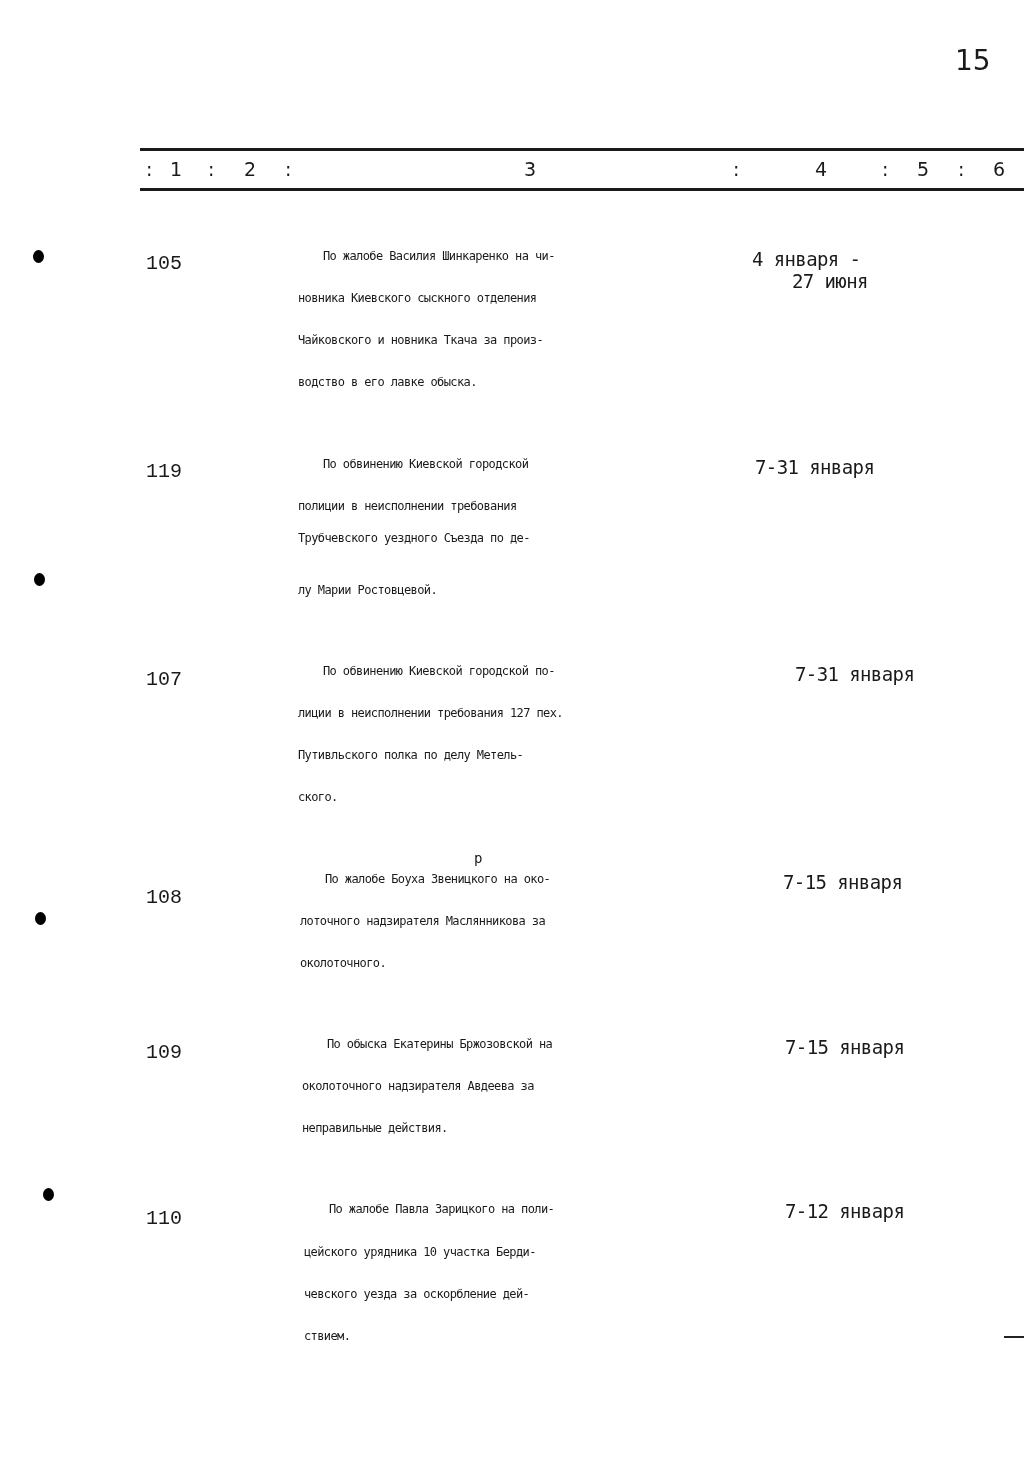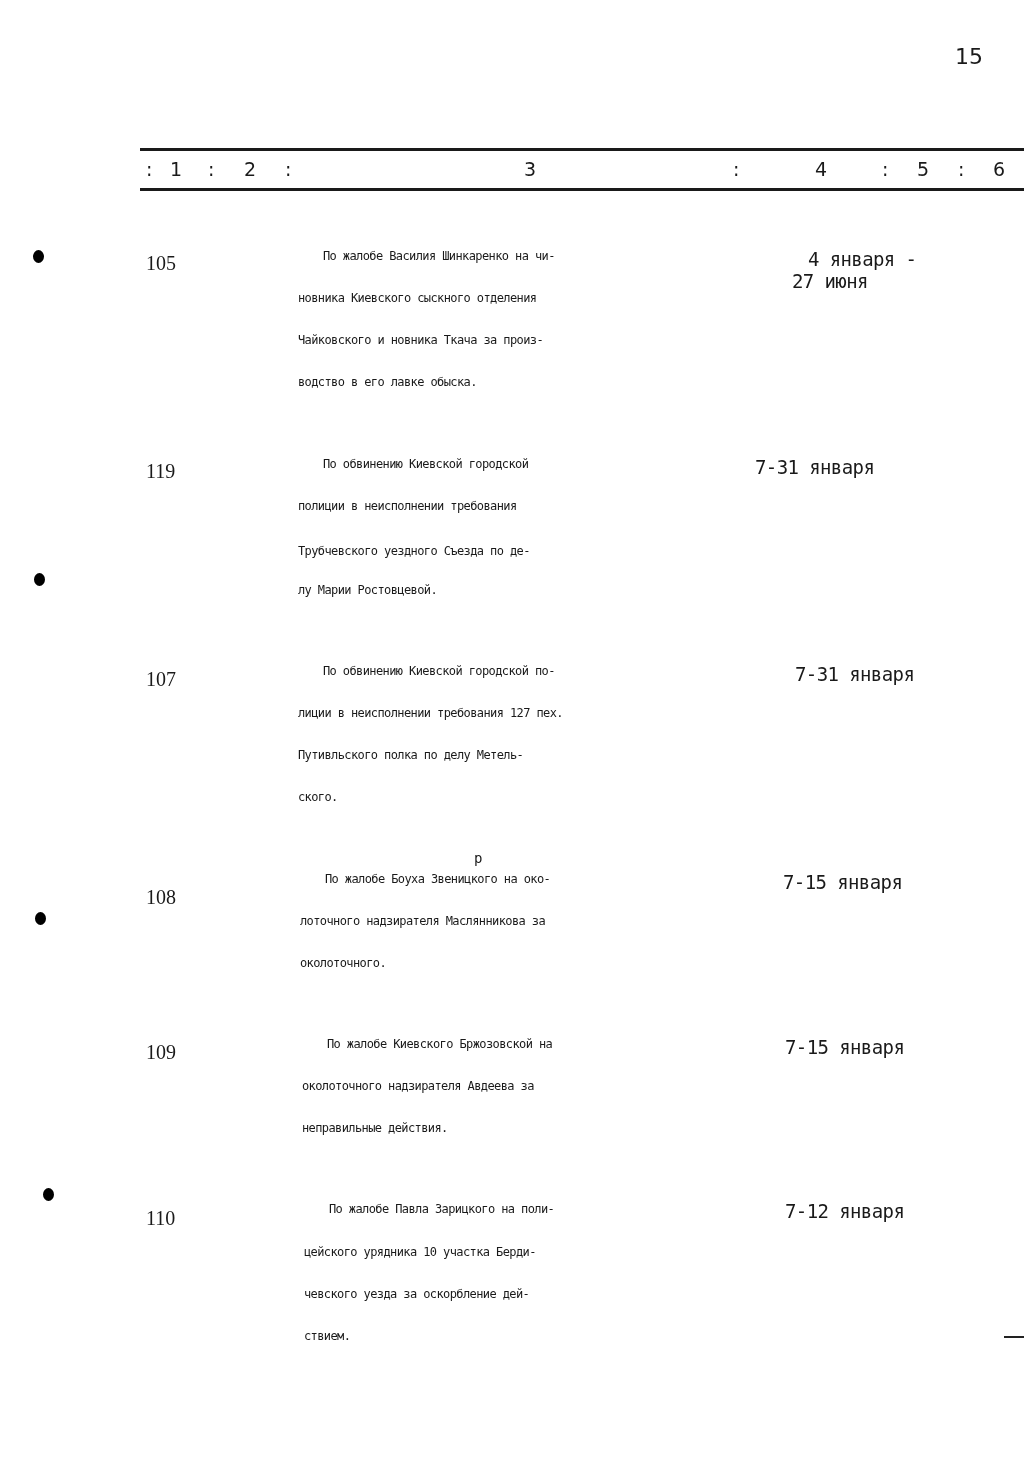--- a/index.html
+++ b/index.html
@@ -1,25 +1,25 @@
 <!DOCTYPE html>
 <html><head>
   <meta charset="utf-8">
   <style>
     html, body { margin: 0; padding: 0; }
     body {
       width: 1024px; height: 1474px; background: #ffffff; position: relative; overflow: hidden;
       font-family: "DejaVu Sans Mono", "Liberation Mono", monospace; color: #1a1a1a;
     }
-    .page-number { position: absolute; left: 955px; top: 44px; font-family: "DejaVu Sans", sans-serif; font-size: 22px; }
+    .page-number { position: absolute; left: 955px; top: 44px; font-family: "DejaVu Sans", sans-serif; font-size: 28px; }
     .rule { position: absolute; left: 140px; width: 884px; background: #1a1a1a; }
     .rule.top { top: 148px; height: 3px; }
     .rule.bottom { top: 188px; height: 3px; }
     .hdr { position: absolute; top: 158px; font-family: "DejaVu Sans", sans-serif; font-size: 19px; }
-    .row-num { position: absolute; left: 146px; font-family: Liberation Serif, serif; font-size: 20px; }
+    .row-num { position: absolute; left: 146px; font-family: Liberation Mono, monospace; font-size: 20px; }
     .desc { position: absolute; font-size: 12px; line-height: 42px; white-space: pre; letter-spacing: -0.6px; }
     .date { position: absolute; font-size: 19px; line-height: 22px; white-space: pre; letter-spacing: -0.6px; }
     .hole { position: absolute; width: 11px; height: 13px; background: #000; border-radius: 50%; }
     .annot { position: absolute; font-size: 14px; }
   </style>
 </head>
 <body>
 
 <div class="page-number">15</div>
 
@@ -44,29 +44,29 @@
 <div class="hole" style="left:34px;top:573px"></div>
 <div class="hole" style="left:35px;top:912px"></div>
 <div class="hole" style="left:43px;top:1188px"></div>
 
 <div>
   <div class="row-num" style="top:252px">105</div>
   <div class="desc" style="left:323px;top:235px">По жалобе Василия Шинкаренко на чи-</div>
   <div class="desc" style="left:298px;top:277px">новника Киевского сыскного отделения</div>
   <div class="desc" style="left:298px;top:319px">Чайковского и новника Ткача за произ-</div>
   <div class="desc" style="left:298px;top:361px">водство в его лавке обыска.</div>
-  <div class="date" style="left:808px;top:248px">4 января -</div>
+  <div class="date" style="left:752px;top:248px">4 января -</div>
   <div class="date" style="left:792px;top:270px">27 июня</div>
 </div>
 
 <div>
   <div class="row-num" style="top:460px">119</div>
   <div class="desc" style="left:323px;top:443px">По обвинению Киевской городской</div>
   <div class="desc" style="left:298px;top:485px">полиции в неисполнении требования</div>
-  <div class="desc" style="left:298px;top:530px">Трубчевского уездного Съезда по де-</div>
+  <div class="desc" style="left:298px;top:517px">Трубчевского уездного Съезда по де-</div>
   <div class="desc" style="left:298px;top:569px">лу Марии Ростовцевой.</div>
   <div class="date" style="left:755px;top:456px">7-31 января</div>
 </div>
 
 <div>
   <div class="row-num" style="top:668px">107</div>
   <div class="desc" style="left:323px;top:650px">По обвинению Киевской городской по-</div>
   <div class="desc" style="left:298px;top:692px">лиции в неисполнении требования 127 пех.</div>
   <div class="desc" style="left:298px;top:734px">Путивльского полка по делу Метель-</div>
   <div class="desc" style="left:298px;top:776px">ского.</div>
@@ -77,21 +77,21 @@
   <div class="annot" style="left:474px;top:850px">р</div>
   <div class="row-num" style="top:886px">108</div>
   <div class="desc" style="left:325px;top:858px">По жалобе Боуха Звеницкого на око-</div>
   <div class="desc" style="left:300px;top:900px">лоточного надзирателя Маслянникова за</div>
   <div class="desc" style="left:300px;top:942px">околоточного.</div>
   <div class="date" style="left:783px;top:871px">7-15 января</div>
 </div>
 
 <div>
   <div class="row-num" style="top:1041px">109</div>
-  <div class="desc" style="left:327px;top:1023px">По жалобе Киевского Бржозовской на</div>
+  <div class="desc" style="left:327px;top:1023px">По обыска Екатерины Бржозовской на</div>
   <div class="desc" style="left:302px;top:1065px">околоточного надзирателя Авдеева за</div>
   <div class="desc" style="left:302px;top:1107px">неправильные действия.</div>
   <div class="date" style="left:785px;top:1036px">7-15 января</div>
 </div>
 
 <div>
   <div class="row-num" style="top:1207px">110</div>
   <div class="desc" style="left:329px;top:1188px">По жалобе Павла Зарицкого на поли-</div>
   <div class="desc" style="left:304px;top:1231px">цейского урядника 10 участка Берди-</div>
   <div class="desc" style="left:304px;top:1273px">чевского уезда за оскорбление дей-</div>

